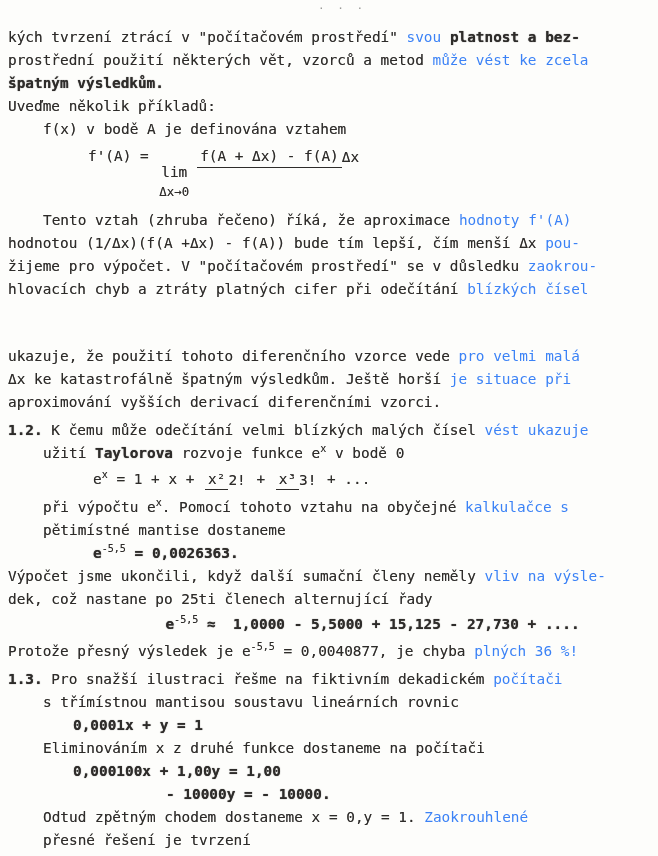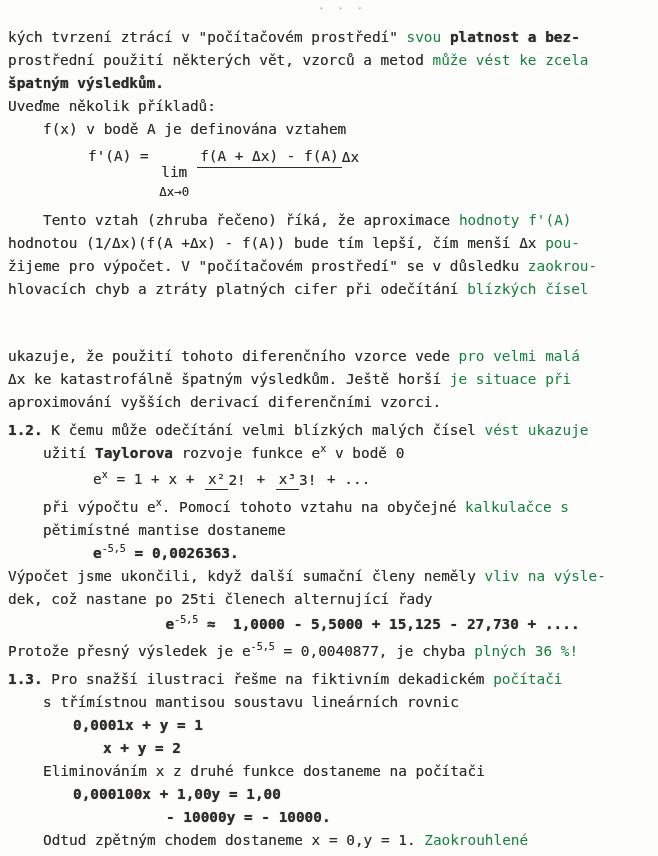--- a/index.html
+++ b/index.html
@@ -20,21 +20,21 @@
     position:absolute;top:2px;left:52%;
     transform:translateX(-50%);
     color:#9a9a98;font-size:11px;letter-spacing:3px;
     text-shadow:none;
   }
   .line{
     line-height:23px;
     white-space:pre;
   }
   .line span.b{font-weight:bold;text-shadow:0 0 0.9px rgba(20,18,16,0.8);}
-  .line span.f{color:#15803d;text-shadow:none;}
+  .line span.f{color:#3b82f6;text-shadow:none;}
   sup{font-size:0.70em;line-height:0;}
   
   .frac{
     display:inline-flex;flex-direction:row;
     text-align:center;vertical-align:middle;
     line-height:17px;margin:0 2px;
   }
   .frac .num{border-bottom:1.4px solid #2e2c2a;padding:0 3px 1px 3px;}
   .frac .den{padding-top:1px;}
   
@@ -72,20 +72,19 @@
       <div class="line" style="padding-left: 35px; margin-top: 3px;"><span>při výpočtu e</span><sup>x</sup><span>. Pomocí tohoto vztahu na obyčejné </span><span class="f">kalkulačce s</span></div>
       <div class="line" style="padding-left: 35px;"><span>pětimístné mantise dostaneme</span></div>
       <div class="line" style="padding-left: 85px;"><span class="b">e</span><sup>-5,5</sup><span class="b"> = 0,0026363.</span></div>
       <div class="line" style="padding-left: 0px;"><span>Výpočet jsme ukončili, když další sumační členy neměly </span><span class="f">vliv na výsle-</span></div>
       <div class="line" style="padding-left: 0px;"><span>dek, což nastane po 25ti členech alternující řady</span></div>
       <div class="line" style="padding-left: 85px; margin-top: 2px; text-align: center;"><span class="b">e</span><sup>-5,5</sup><span class="b"> ≈  1,0000 - 5,5000 + 15,125 - 27,730 + ....</span></div>
       <div class="line" style="padding-left: 0px; margin-top: 4px;"><span>Protože přesný výsledek je e</span><sup>-5,5</sup><span> = 0,0040877, je chyba </span><span class="f">plných 36 %!</span></div>
       <div class="line" style="padding-left: 0px; margin-top: 5px;"><span class="b">1.3. </span><span>Pro snažší ilustraci řešme na fiktivním dekadickém </span><span class="f">počítači</span></div>
       <div class="line" style="padding-left: 35px;"><span>s třímístnou mantisou soustavu lineárních rovnic</span></div>
       <div class="line" style="padding-left: 65px;"><span class="b">0,0001x + y = 1</span></div>
-      <div class="line" style="padding-left: 95px;"><span class="b">x + y = 2</span></div>
       <div class="line" style="padding-left: 35px;"><span>Eliminováním x z druhé funkce dostaneme na počítači</span></div>
       <div class="line" style="padding-left: 65px;"><span class="b">0,000100x + 1,00y = 1,00</span></div>
       <div class="line" style="padding-left: 158px;"><span class="b">- 10000y = - 10000.</span></div>
       <div class="line" style="padding-left: 35px;"><span>Odtud zpětným chodem dostaneme x = 0,y = 1. </span><span class="f">Zaokrouhlené</span></div>
       <div class="line" style="padding-left: 35px;"><span>přesné řešení je tvrzení</span></div>
     </div>
 </div>
 
 </body></html>

